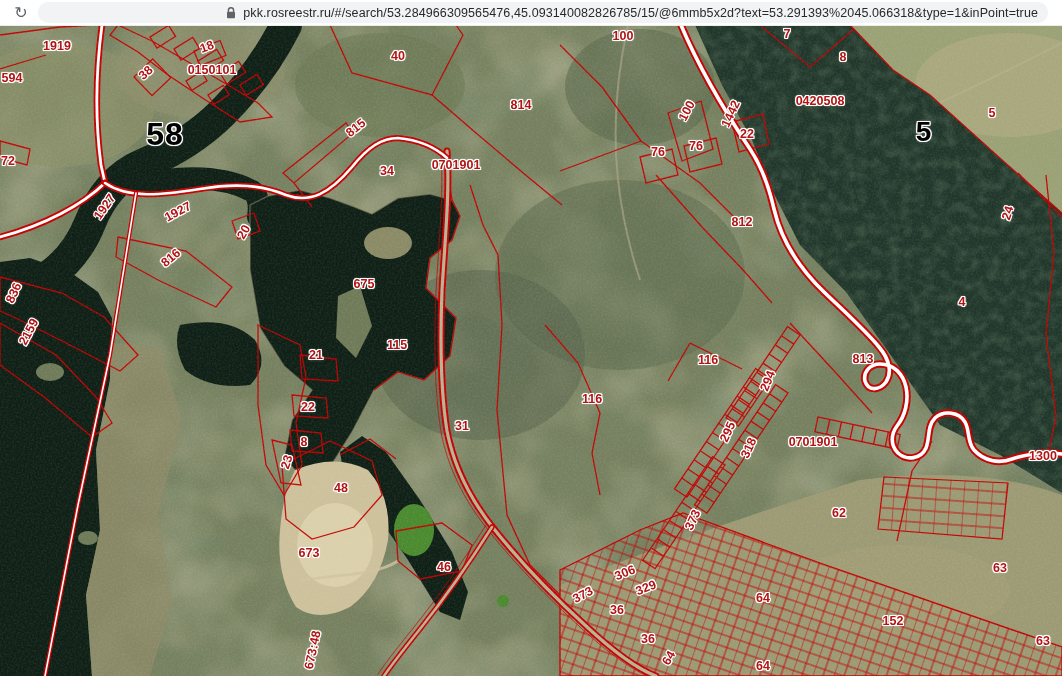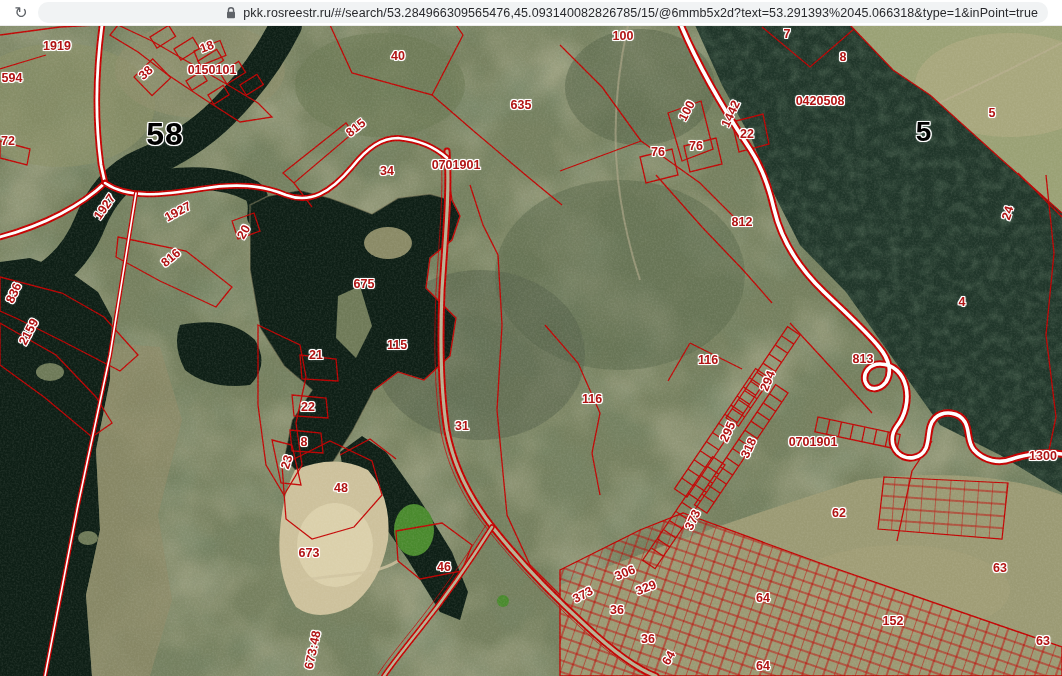--- a/index.html
+++ b/index.html
@@ -240,23 +240,23 @@
   <rect x="0" y="0" width="1062" height="651" filter="url(#grain)" opacity="0.35"></rect>
 </svg>
 
   <div class="map-labels">
       <span class="plabel" style="left: 57px; top: 21px; transform: translate(-50%, -50%);">1919</span>
       <span class="plabel" style="left: 12px; top: 53px; transform: translate(-50%, -50%);">594</span>
       <span class="plabel" style="left: 207px; top: 22px; transform: translate(-50%, -50%) rotate(-20deg);">18</span>
       <span class="plabel" style="left: 212px; top: 45px; transform: translate(-50%, -50%);">0150101</span>
       <span class="plabel" style="left: 146px; top: 48px; transform: translate(-50%, -50%) rotate(-42deg);">38</span>
       <span class="plabel big" style="left: 165px; top: 93px; font-size: 32px; transform: translate(-50%, -50%);">58</span>
-      <span class="plabel" style="left: 8px; top: 116px; transform: translate(-50%, -50%); text-align: center;">72</span>
+      <span class="plabel" style="left: 8px; top: 136px; transform: translate(-50%, -50%); text-align: center;">72</span>
       <span class="plabel" style="left: 398px; top: 31px; transform: translate(-50%, -50%);">40</span>
-      <span class="plabel" style="left: 521px; top: 80px; transform: translate(-50%, -50%);">635</span>
+      <span class="plabel" style="left: 521px; top: 80px; transform: translate(-50%, -50%);">814</span>
       <span class="plabel" style="left: 356px; top: 103px; transform: translate(-50%, -50%) rotate(-38deg);">815</span>
       <span class="plabel" style="left: 387px; top: 146px; transform: translate(-50%, -50%);">34</span>
       <span class="plabel" style="left: 456px; top: 140px; transform: translate(-50%, -50%);">0701901</span>
       <span class="plabel" style="left: 623px; top: 11px; transform: translate(-50%, -50%);">100</span>
       <span class="plabel" style="left: 787px; top: 9px; transform: translate(-50%, -50%);">7</span>
       <span class="plabel" style="left: 687px; top: 86px; transform: translate(-50%, -50%) rotate(-62deg);">100</span>
       <span class="plabel" style="left: 731px; top: 89px; transform: translate(-50%, -50%) rotate(-65deg);">1442</span>
       <span class="plabel" style="left: 747px; top: 109px; transform: translate(-50%, -50%);">22</span>
       <span class="plabel" style="left: 696px; top: 121px; transform: translate(-50%, -50%);">76</span>
       <span class="plabel" style="left: 658px; top: 127px; transform: translate(-50%, -50%);">76</span>

